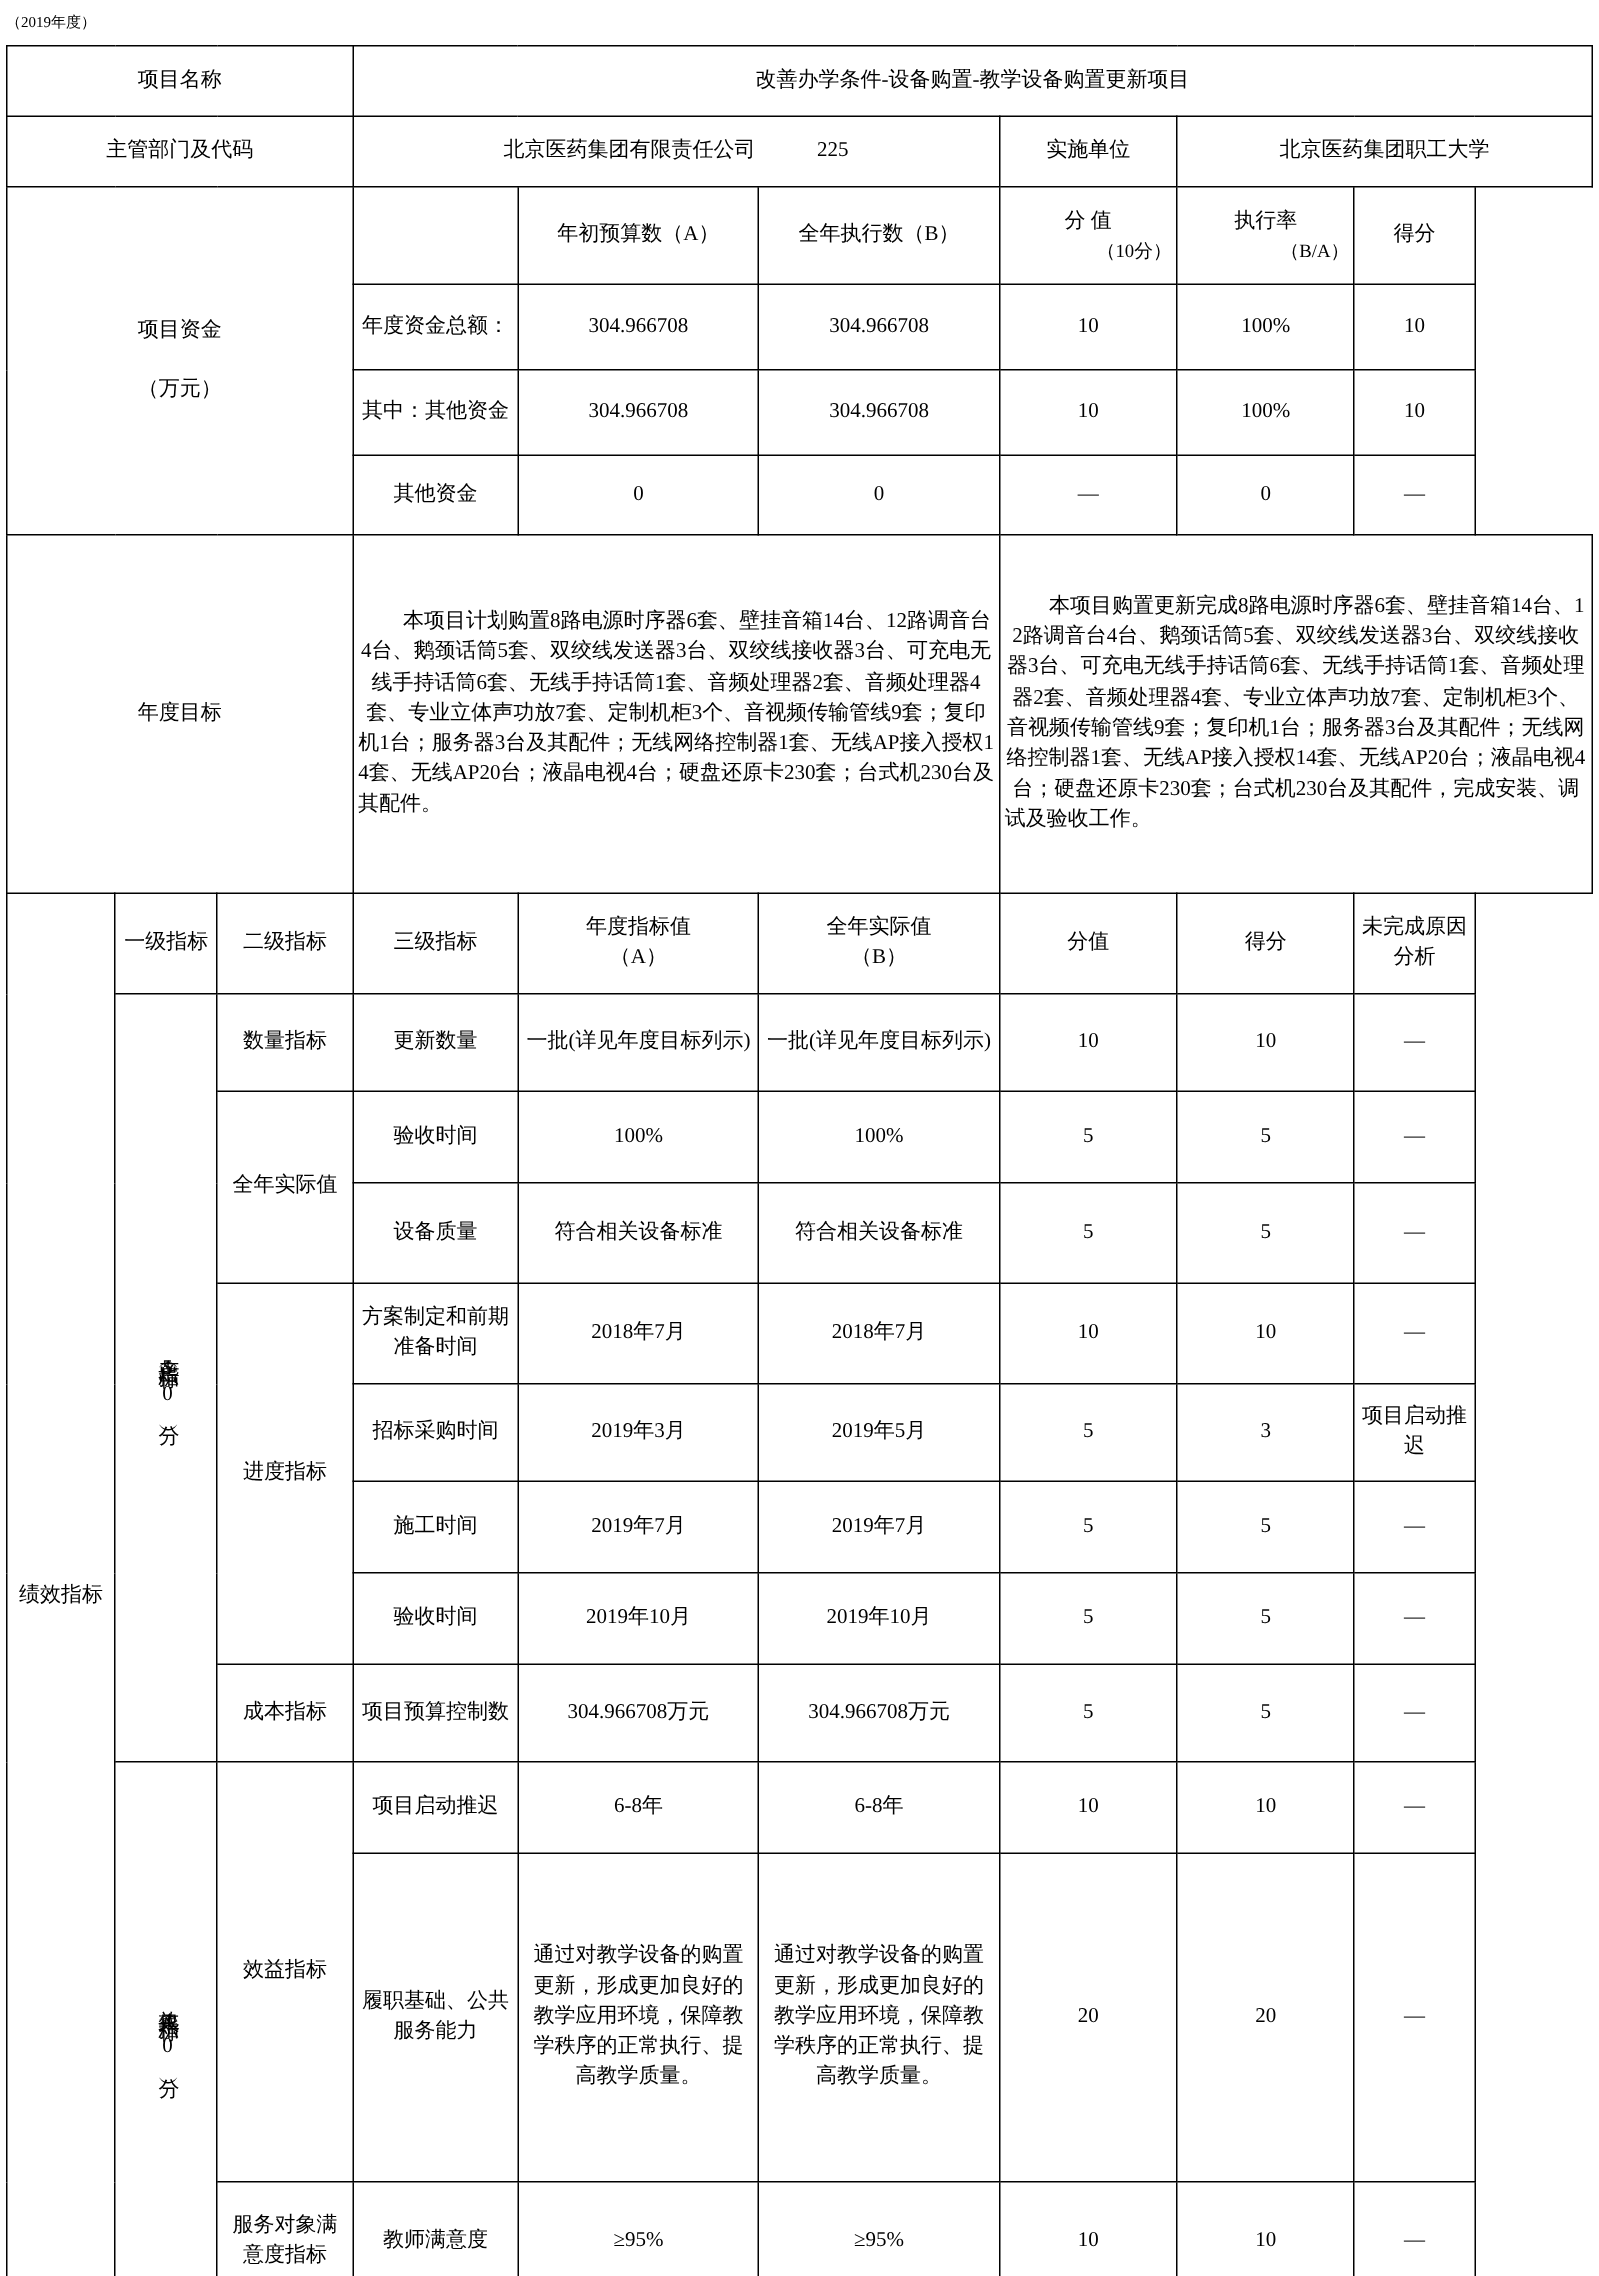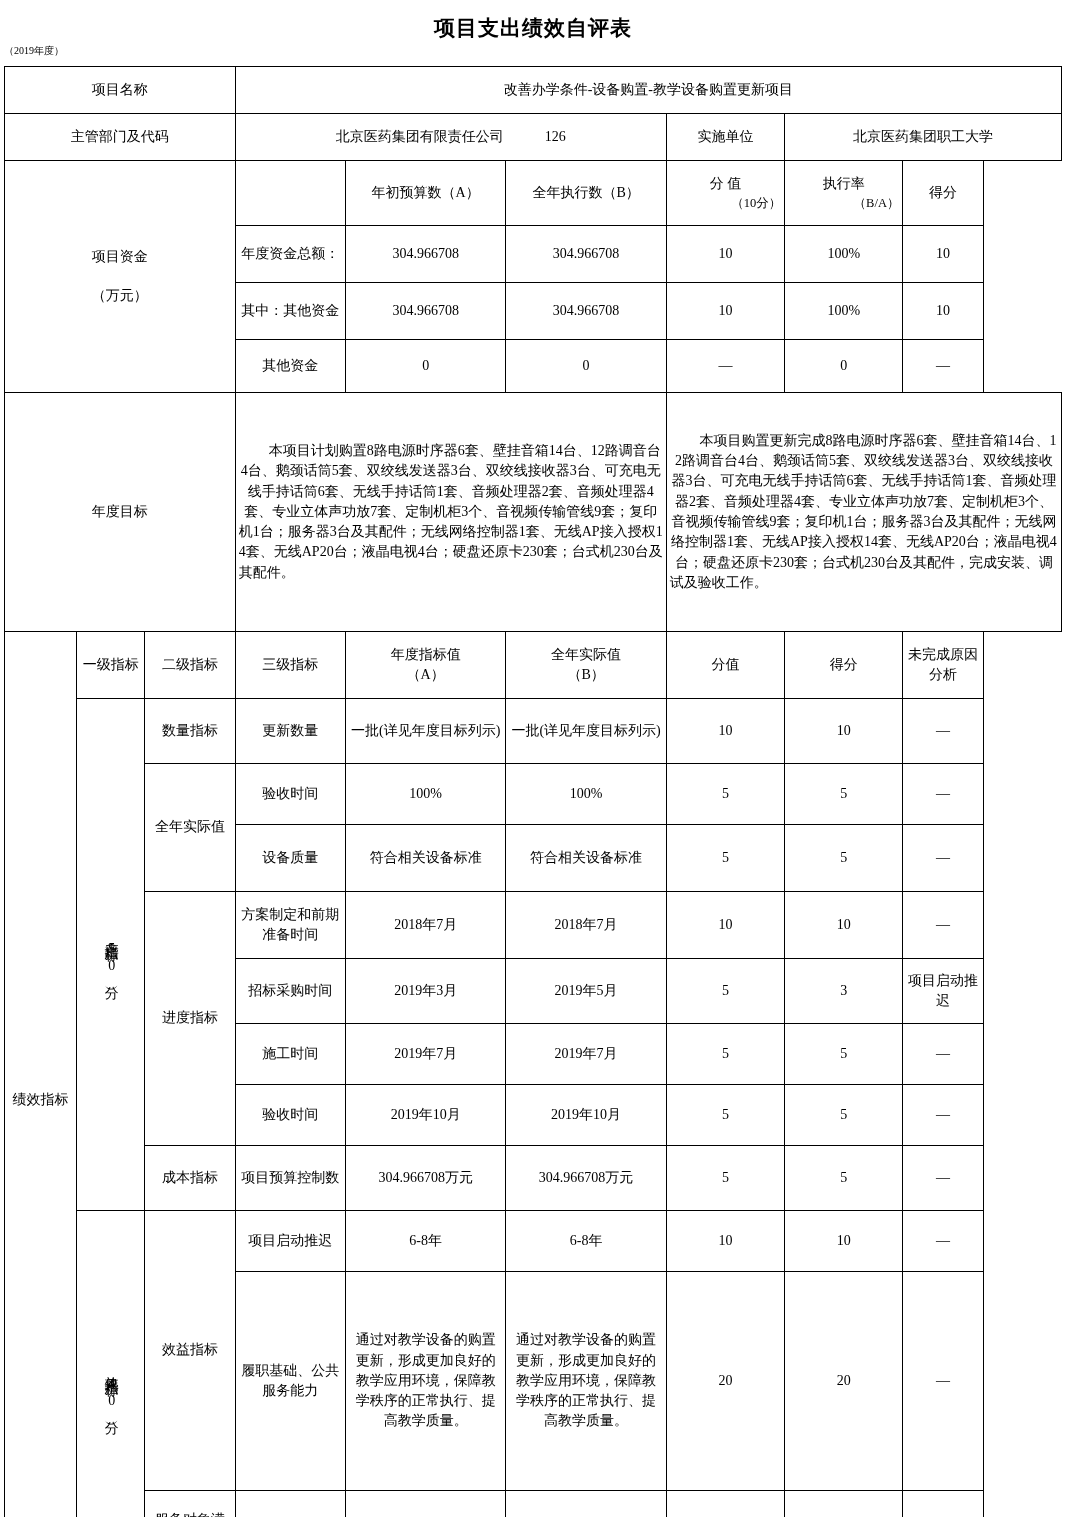--- a/index.html
+++ b/index.html
@@ -68,21 +68,20 @@
     height: 100%;
   }
   .num { font-family: "Liberation Serif", serif; }
   .two-line { line-height: 1.3; }
 </style>
 </head>
 <body>
 
 <div class="page">
 
-  <div class="doc-title">项目支出绩效自评表</div>
   <div class="doc-subtitle">（2019年度）</div>
 
   <table class="main">
     <colgroup>
       <col style="width:72px">
       <col style="width:68px">
       <col style="width:90px">
       <col style="width:110px">
       <col style="width:160px">
       <col style="width:160px">
@@ -96,21 +95,21 @@
         <tr>
       <td colspan="3" class="label-cell tall">项目名称</td>
       <td colspan="7" class="tall">改善办学条件-设备购置-教学设备购置更新项目</td>
     </tr>
 
     <tr>
       <td colspan="3" class="label-cell tall">主管部门及代码</td>
       <td colspan="3" class="tall">
         <span>北京医药集团有限责任公司</span>
         <span style="display:inline-block;width:34px"></span>
-        <span class="num">126</span>
+        <span class="num">225</span>
       </td>
       <td class="tall">实施单位</td>
       <td colspan="3" class="tall">北京医药集团职工大学</td>
     </tr>
 
     <tr>
       <td colspan="3" rowspan="4" class="label-cell">
         <div>项目资金</div>
         <div style="height:18px"></div>
         <div>（万元）</div>

